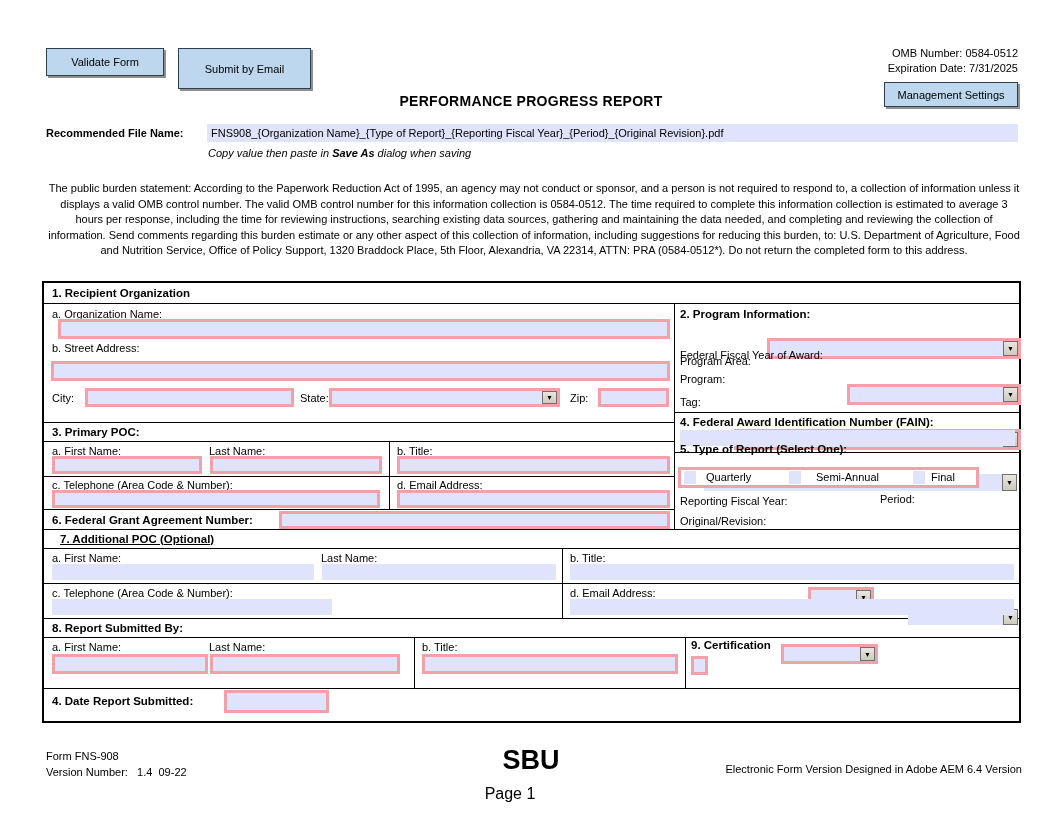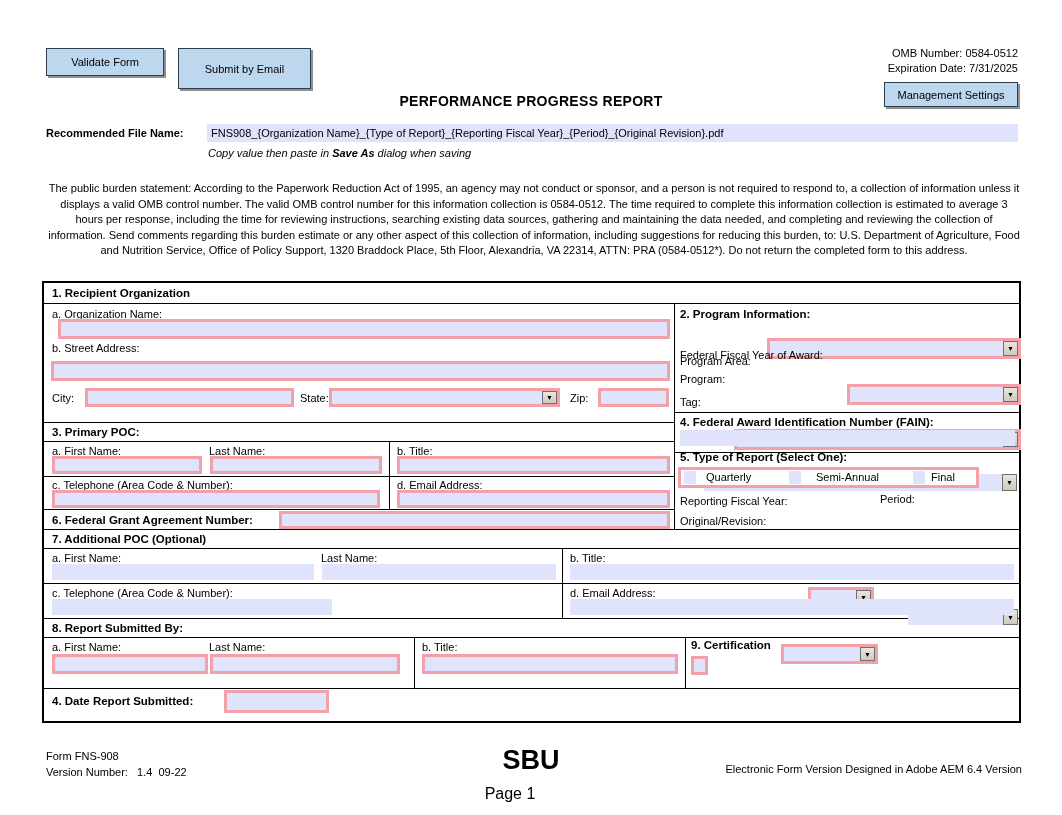--- a/index.html
+++ b/index.html
@@ -109,21 +109,21 @@
     <span class="arw">▼</span>
   </div>
   <div class="abs lbl" style="left:636px;top:113px;">Tag:</div>
   <div class="abs fld dd" style="left:660px;top:109px;width:313px;height:17px;">
     <span class="arw">▼</span>
   </div>
 
   <div class="abs sech" style="left:636px;top:133px;">4. Federal Award Identification Number (FAIN):</div>
   <div class="abs fld" style="left:636px;top:147px;width:335px;height:16px;"></div>
 
-  <div class="abs sech" style="left:636px;top:168px;">5. Type of Report (Select One):</div>
+  <div class="abs sech" style="left:636px;top:160px;">5. Type of Report (Select One):</div>
   <div class="abs req" style="left:634px;top:184px;width:301px;height:21px;background:#fff;">
     <span class="cb" style="left:3px;top:1px;width:12px;height:13px;"></span>
     <span class="abs lbl" style="left:25px;top:1px;">Quarterly</span>
     <span class="cb" style="left:108px;top:1px;width:12px;height:13px;"></span>
     <span class="abs lbl" style="left:135px;top:1px;">Semi-Annual</span>
     <span class="cb" style="left:232px;top:1px;width:12px;height:13px;"></span>
     <span class="abs lbl" style="left:250px;top:1px;">Final</span>
   </div>
   <div class="abs lbl" style="left:636px;top:212px;">Reporting Fiscal Year:</div>
   <div class="abs fld req dd" style="left:764px;top:205px;width:66px;height:20px;">
@@ -146,21 +146,21 @@
   <div class="abs fld req" style="left:166px;top:173px;width:172px;height:18px;"></div>
   <div class="abs fld req" style="left:353px;top:173px;width:273px;height:18px;"></div>
   <div class="abs lbl" style="left:8px;top:196px;">c. Telephone (Area Code &amp; Number):</div>
   <div class="abs lbl" style="left:353px;top:196px;">d. Email Address:</div>
   <div class="abs fld req" style="left:8px;top:207px;width:328px;height:18px;"></div>
   <div class="abs fld req" style="left:353px;top:207px;width:273px;height:18px;"></div>
 
   <div class="abs sech" style="left:8px;top:231px;">6. Federal Grant Agreement Number:</div>
   <div class="abs fld req" style="left:235px;top:228px;width:391px;height:18px;"></div>
 
-  <div class="abs sech" style="left:8px;top:250px;">7. Additional POC (Optional)</div>
+  <div class="abs sech" style="left:16px;top:250px;text-decoration:underline;">7. Additional POC (Optional)</div>
   <div class="abs lbl" style="left:8px;top:269px;">a. First Name:</div>
   <div class="abs lbl" style="left:277px;top:269px;">Last Name:</div>
   <div class="abs lbl" style="left:526px;top:269px;">b. Title:</div>
   <div class="abs fld" style="left:8px;top:281px;width:262px;height:16px;"></div>
   <div class="abs fld" style="left:278px;top:281px;width:234px;height:16px;"></div>
   <div class="abs fld" style="left:526px;top:281px;width:444px;height:16px;"></div>
   <div class="abs lbl" style="left:8px;top:304px;">c. Telephone (Area Code &amp; Number):</div>
   <div class="abs lbl" style="left:526px;top:304px;">d. Email Address:</div>
   <div class="abs fld" style="left:8px;top:316px;width:280px;height:16px;"></div>
   <div class="abs fld" style="left:526px;top:316px;width:444px;height:16px;"></div>

